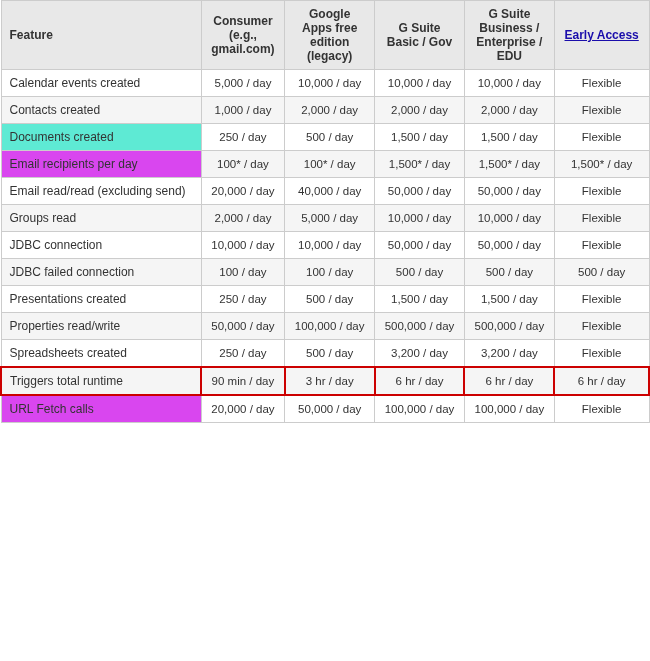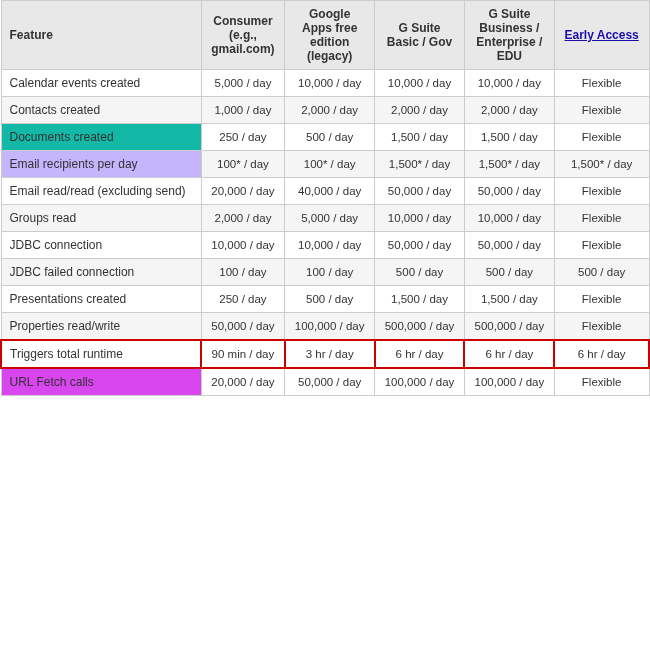--- a/index.html
+++ b/index.html
@@ -74,29 +74,29 @@
       </tr>
       <tr>
         <td style="background-color: rgb(245, 245, 245);">Contacts created</td>
         <td style="background-color: rgb(245, 245, 245);">1,000 / day</td>
         <td style="background-color: rgb(245, 245, 245);">2,000 / day</td>
         <td style="background-color: rgb(245, 245, 245);">2,000 / day</td>
         <td style="background-color: rgb(245, 245, 245);">2,000 / day</td>
         <td style="background-color: rgb(245, 245, 245);">Flexible</td>
       </tr>
       <tr>
-        <td style="background-color: #14b8a6;">Documents created</td>
+        <td style="background-color: #5eead4;">Documents created</td>
         <td style="background-color: rgb(255, 255, 255);">250 / day</td>
         <td style="background-color: rgb(255, 255, 255);">500 / day</td>
         <td style="background-color: rgb(255, 255, 255);">1,500 / day</td>
         <td style="background-color: rgb(255, 255, 255);">1,500 / day</td>
         <td style="background-color: rgb(255, 255, 255);">Flexible</td>
       </tr>
       <tr>
-        <td style="background-color: #c4b5fd;">Email recipients per day</td>
+        <td style="background-color: #d946ef;">Email recipients per day</td>
         <td style="background-color: rgb(245, 245, 245);">100* / day</td>
         <td style="background-color: rgb(245, 245, 245);">100* / day</td>
         <td style="background-color: rgb(245, 245, 245);">1,500* / day</td>
         <td style="background-color: rgb(245, 245, 245);">1,500* / day</td>
         <td style="background-color: rgb(245, 245, 245);">1,500* / day</td>
       </tr>
       <tr>
         <td style="background-color: rgb(255, 255, 255);">Email read/read (excluding send)</td>
         <td style="background-color: rgb(255, 255, 255);">20,000 / day</td>
         <td style="background-color: rgb(255, 255, 255);">40,000 / day</td>
@@ -137,20 +137,28 @@
         <td style="background-color: rgb(255, 255, 255);">Flexible</td>
       </tr>
       <tr>
         <td style="background-color: rgb(245, 245, 245);">Properties read/write</td>
         <td style="background-color: rgb(245, 245, 245);">50,000 / day</td>
         <td style="background-color: rgb(245, 245, 245);">100,000 / day</td>
         <td style="background-color: rgb(245, 245, 245);">500,000 / day</td>
         <td style="background-color: rgb(245, 245, 245);">500,000 / day</td>
         <td style="background-color: rgb(245, 245, 245);">Flexible</td>
       </tr>
+      <tr>
+        <td style="background-color: rgb(255, 255, 255);">Spreadsheets created</td>
+        <td style="background-color: rgb(255, 255, 255);">250 / day</td>
+        <td style="background-color: rgb(255, 255, 255);">500 / day</td>
+        <td style="background-color: rgb(255, 255, 255);">3,200 / day</td>
+        <td style="background-color: rgb(255, 255, 255);">3,200 / day</td>
+        <td style="background-color: rgb(255, 255, 255);">Flexible</td>
+      </tr>
       <tr class="highlighted-row">
         <td style="border-color: rgb(204, 0, 0); border-width: 2px; border-style: solid;">Triggers total runtime</td>
         <td style="border-color: rgb(204, 0, 0); border-width: 2px; border-style: solid;">90 min / day</td>
         <td style="border-color: rgb(204, 0, 0); border-width: 2px; border-style: solid; margin-top: 24px;">3 hr / day</td>
         <td style="border-color: rgb(204, 0, 0); border-width: 2px; border-style: solid;">6 hr / day</td>
         <td style="border-color: rgb(204, 0, 0); border-width: 2px; border-style: solid;">6 hr / day</td>
         <td style="border-color: rgb(204, 0, 0); border-width: 2px; border-style: solid;">6 hr / day</td>
       </tr>
       <tr>
         <td style="background-color: #d946ef;">URL Fetch calls</td>

